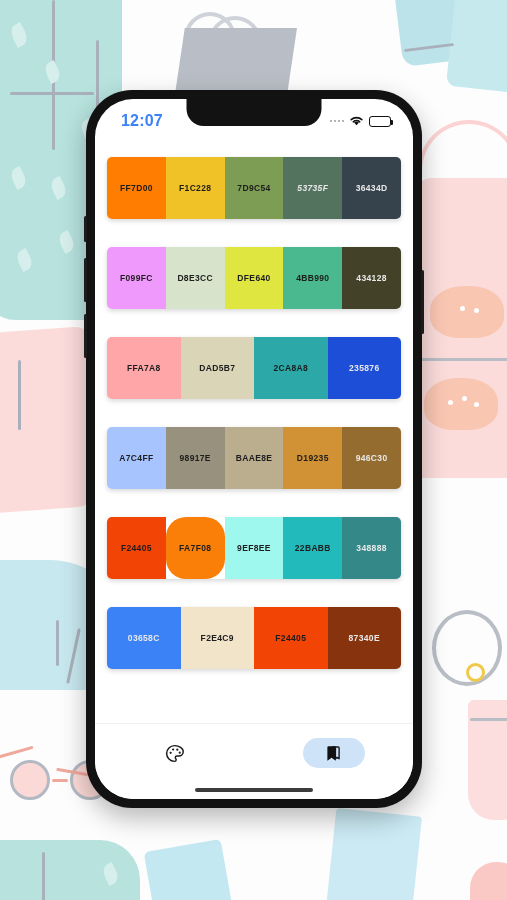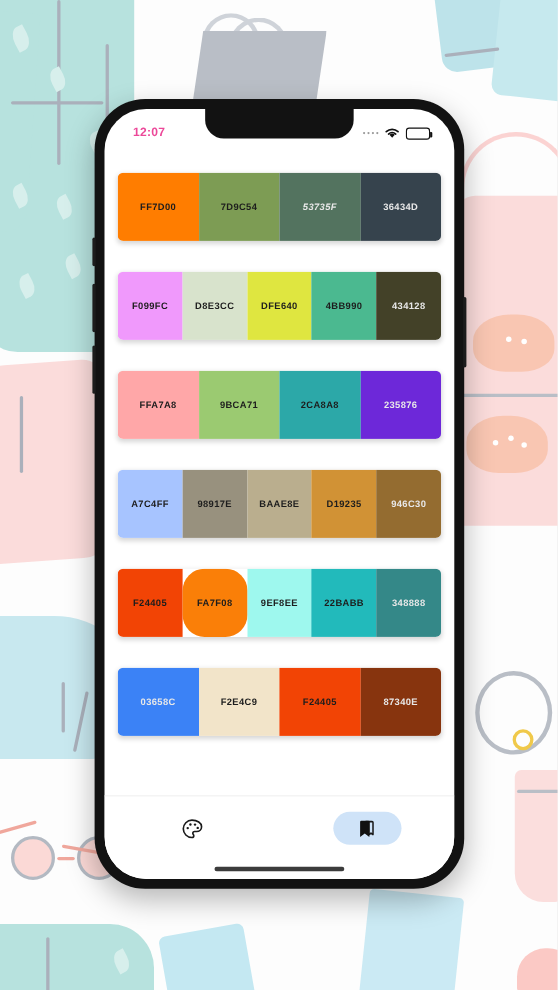--- a/index.html
+++ b/index.html
@@ -180,21 +180,21 @@
     position: relative;
     height: 40px;
     display: flex;
     align-items: center;
     justify-content: space-between;
     padding: 4px 22px 0 26px;
     box-sizing: border-box;
     z-index: 7;
   }
   #status-time {
-    font-size: 11px; font-weight: bold; color: #ec4899;
+    font-size: 16px; font-weight: bold; color: #3b82f6;
     letter-spacing: 0.2px;
   }
   #status-right {
     display: flex; align-items: center; gap: 5px;
   }
   .sig-dots { display: flex; gap: 1.5px; align-items: flex-end; }
   .sig-dots i {
     width: 2.5px; height: 2.5px; background: #9a9a9a; border-radius: 50%;
     display: block;
   }
@@ -361,38 +361,39 @@
         <span class="battery-shell">
           <span class="battery-fill"></span>
           <span class="battery-tip"></span>
         </span>
       </div>
     </div>
 
     <div id="palette-list">
       <div class="palette-card">
         <div class="swatch" style="background-color: rgb(255, 125, 0); color: rgb(29, 29, 29);">FF7D00</div>
+        <div class="swatch" style="background-color: rgb(241, 194, 40); color: rgb(29, 29, 29);">F1C228</div>
         <div class="swatch" style="background-color: rgb(125, 156, 84); color: rgb(29, 29, 29);">7D9C54</div>
         <div class="swatch" style="background-color: rgb(83, 115, 95); color: rgb(232, 232, 232); font-style: italic;">53735F</div>
         <div class="swatch" style="background-color: rgb(54, 67, 77); color: rgb(232, 232, 232);">36434D</div>
       </div>
 
       <div class="palette-card">
         <div class="swatch" style="background-color: rgb(240, 153, 252); color: rgb(29, 29, 29);">F099FC</div>
         <div class="swatch" style="background-color: rgb(216, 227, 204); color: rgb(29, 29, 29);">D8E3CC</div>
         <div class="swatch" style="background-color: rgb(223, 230, 64); color: rgb(29, 29, 29);">DFE640</div>
         <div class="swatch" style="background-color: rgb(75, 185, 144); color: rgb(29, 29, 29);">4BB990</div>
         <div class="swatch" style="background-color: rgb(67, 65, 40); color: rgb(232, 232, 232);">434128</div>
       </div>
 
       <div class="palette-card">
         <div class="swatch" style="background-color: rgb(255, 167, 168); color: rgb(29, 29, 29);">FFA7A8</div>
-        <div class="swatch" style="background-color: rgb(155, 202, 113); color: rgb(29, 29, 29);">9BCA71</div>
+        <div class="swatch" style="background-color: rgb(218, 213, 183); color: rgb(29, 29, 29);">DAD5B7</div>
         <div class="swatch" style="background-color: rgb(44, 168, 168); color: rgb(29, 29, 29);">2CA8A8</div>
-        <div class="swatch" style="background-color: #6d28d9; color: rgb(232, 232, 232);">235876</div>
+        <div class="swatch" style="background-color: #1d4ed8; color: rgb(232, 232, 232);">235876</div>
       </div>
 
       <div class="palette-card">
         <div class="swatch" style="background-color: rgb(167, 196, 255); color: rgb(29, 29, 29);">A7C4FF</div>
         <div class="swatch" style="background-color: rgb(152, 145, 126); color: rgb(29, 29, 29);">98917E</div>
         <div class="swatch" style="background-color: rgb(186, 174, 142); color: rgb(29, 29, 29);">BAAE8E</div>
         <div class="swatch" style="background-color: rgb(209, 146, 53); color: rgb(29, 29, 29);">D19235</div>
         <div class="swatch" style="background-color: rgb(148, 108, 48); color: rgb(232, 232, 232);">946C30</div>
       </div>
 

